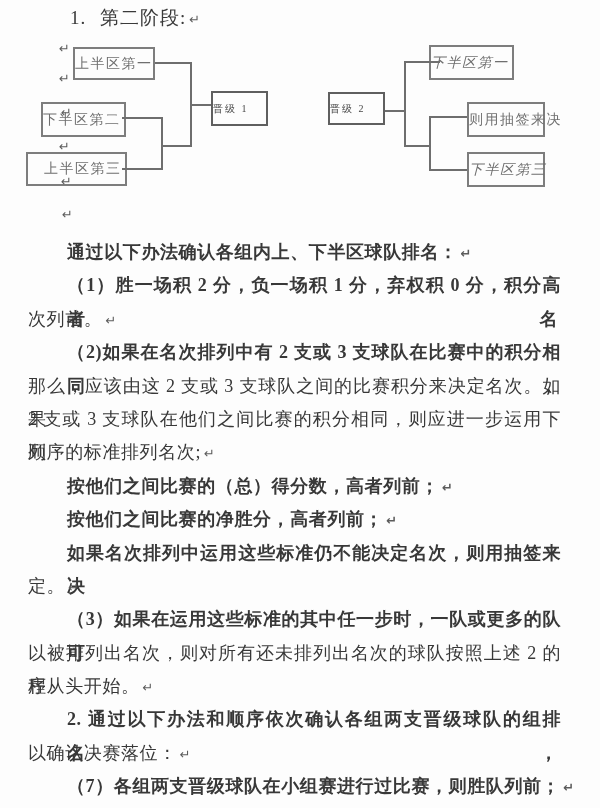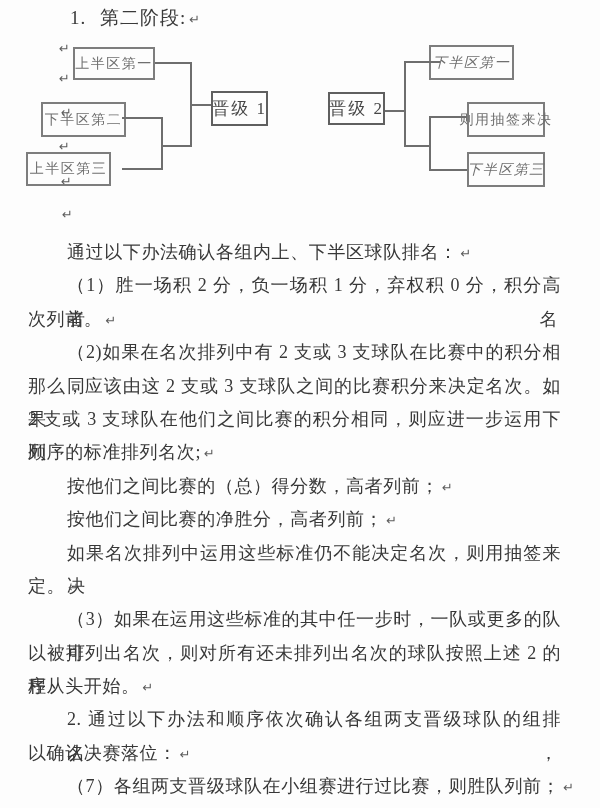--- a/index.html
+++ b/index.html
@@ -11,59 +11,59 @@
   
   .heading{
     position:absolute;left:70px;top:5px;font-size:19px;letter-spacing:1px;
     word-spacing:8px;color:#3a3a3a;white-space:nowrap;
   }
   .heading .pc{margin-left:3px;}
   
   .diagram{position:absolute;left:0;top:0;width:600px;height:230px;}
   .bx{
     position:absolute;border:2px solid #7d7d7d;background:#fdfdfd;
-    display:flex;align-items:center;justify-content:center;
+    display:flex;align-items:center;
     font-size:14px;color:#6f6f6f;letter-spacing:1.5px;white-space:nowrap;
   }
-  .bx.winner{border-color:#5f5f5f;color:#474747;font-size:17px;letter-spacing:2px;}
+  .bx.winner{border-color:#5f5f5f;color:#474747;font-size:10px;letter-spacing:2px;}
   .hl{position:absolute;height:2px;background:#6e6e6e;}
   .vl{position:absolute;width:2px;background:#6e6e6e;}
   
   .mark{
     position:absolute;font-size:13px;color:#5c5c5c;z-index:3;
     font-family:"DejaVu Sans",sans-serif;line-height:13px;
   }
   
   .bodytext{position:absolute;left:28px;top:236px;width:533px;}
   .ln{
     height:33.4px;line-height:33.4px;font-size:18px;letter-spacing:0.6px;
     color:#383838;white-space:nowrap;
   }
-  .ln.indent{padding-left:39px;}
+  .ln.indent{padding-left:39px;font-weight:bold;}
   .ln.fill{white-space:normal;text-align:justify;text-align-last:justify;}
   .pc{
     font-family:"DejaVu Sans",sans-serif;font-size:13px;color:#5c5c5c;margin-left:3px;
   }
 </style>
 </head>
 <body>
 
 <div class="heading">
   <span>1. 第二阶段:</span><span class="pc">↵</span>
 </div>
 
 <div class="diagram">
 
   <div class="bx" style="left:73px;top:47px;width:78px;height:29px;">
     <span>上半区第一</span>
   </div>
   <div class="bx" style="left:41px;top:102px;width:81px;height:31px;">
     <span>下半区第二</span>
   </div>
-  <div class="bx" style="left:26px;top:152px;width:81px;height:30px;">
+  <div class="bx" style="left:26px;top:152px;width:81px;height:30px;padding-left:16px;">
     <span>上半区第三</span>
   </div>
   <div class="bx winner" style="left:211px;top:91px;width:53px;height:31px;">
     <span>晋级 1</span>
   </div>
 
   <div class="hl" style="left:155px;top:62px;width:37px;"></div>
   <div class="vl" style="left:190px;top:62px;height:85px;"></div>
   <div class="hl" style="left:192px;top:104px;width:19px;"></div>
   <div class="hl" style="left:122px;top:117px;width:41px;"></div>

